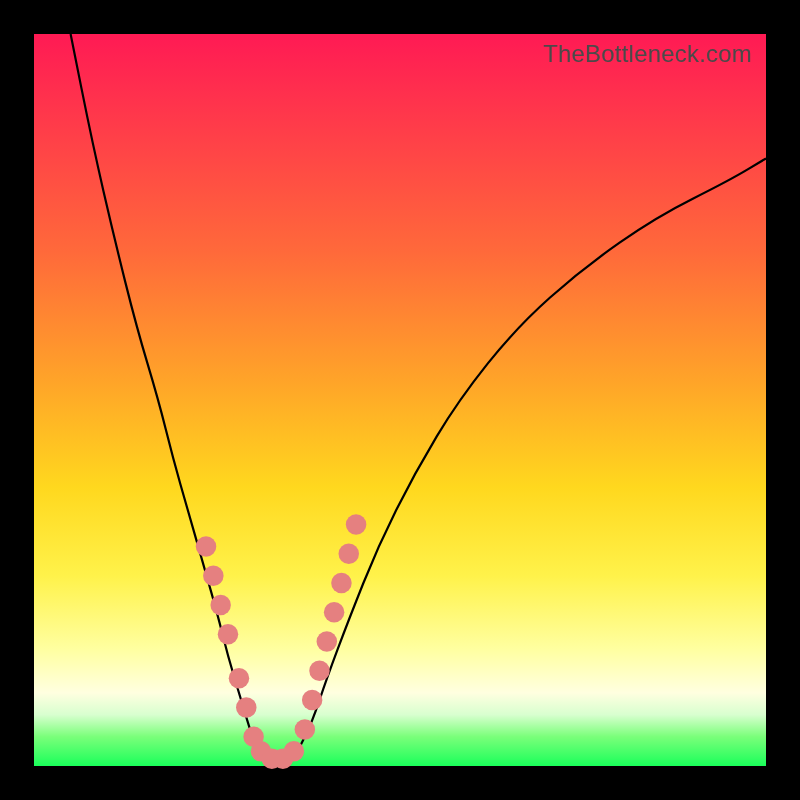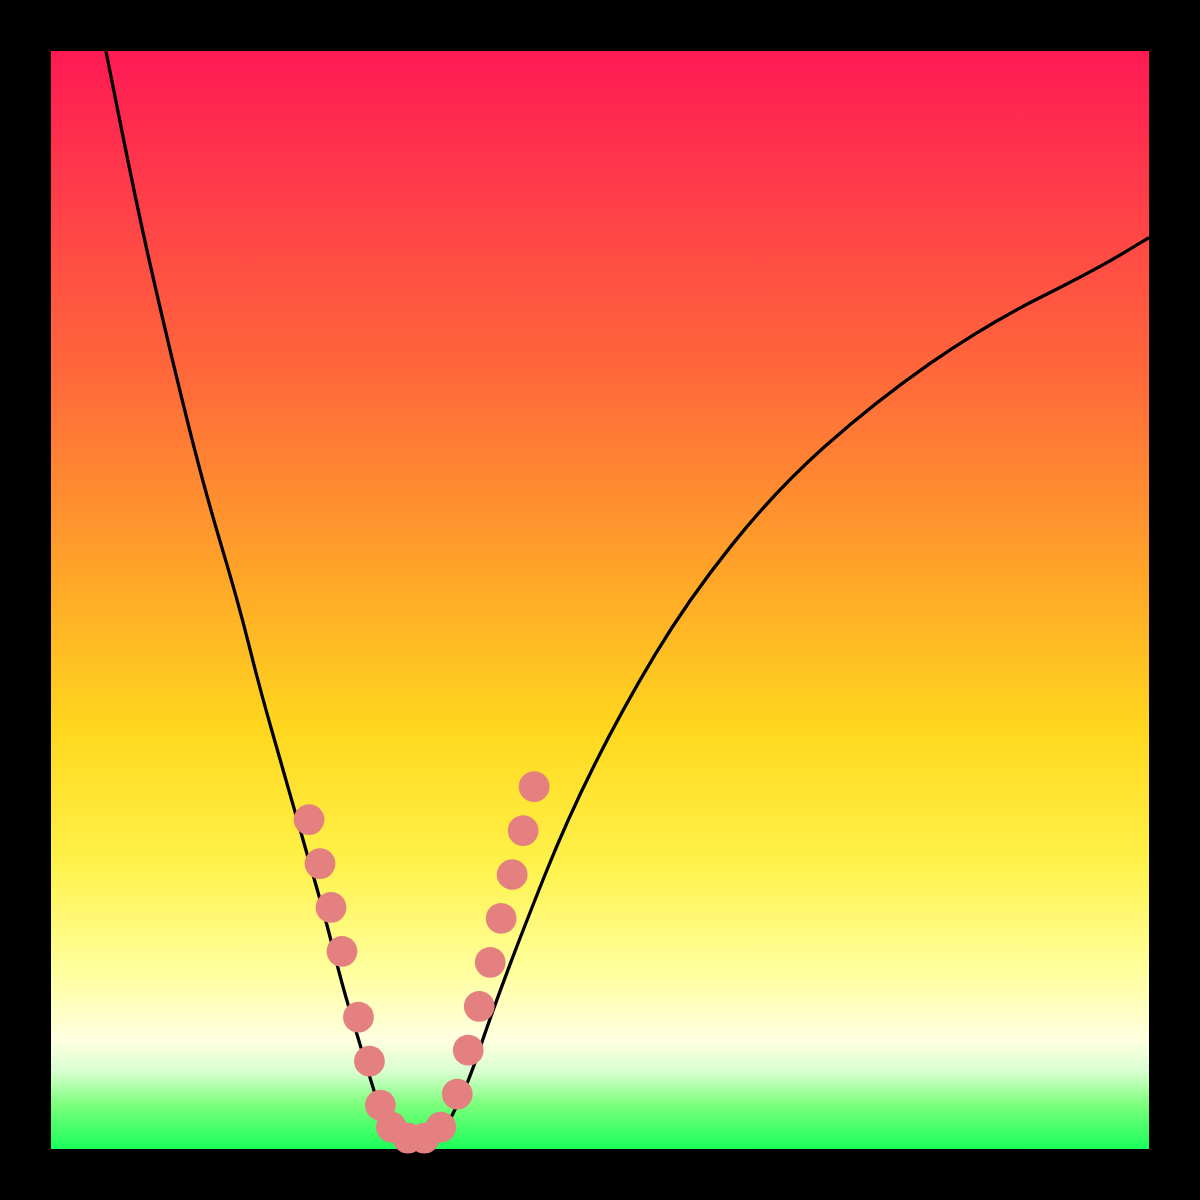--- a/index.html
+++ b/index.html
@@ -66,20 +66,21 @@
   }
   .dot {
     fill: #e58080;
   }
 </style>
 </head>
 <body>
 
 <div class="frame">
   <div class="plot">
+    <div class="watermark">TheBottleneck.com</div>
     <svg class="curves" viewBox="0 0 100 100" preserveAspectRatio="none">
       <g>
           <path d="M 5 0 Q 5 0 6.5 7.5 Q 8 15 9.5 21.5 Q 11 28 12.5 34 Q 14.000000000000002 40 15.5 45 Q 17 50 18 54 Q 19 58 20 61.5 Q 21 65 22 68.5 Q 23 72 24 75.5 Q 25 79 25.75 82 Q 26.5 85 27.25 87.5 Q 28.000000000000004 90 28.75 92.5 Q 29.5 95 30 96.5 T 30.5 98" class="curve" vector-effect="non-scaling-stroke"></path>
           <path d="M 36 98 Q 36 98 37 96 Q 38 94 39 91 Q 40 88 41.5 84 Q 43 80 45 75 Q 47 70 49.5 65 Q 52 60 55 55 Q 57.99999999999999 50 62 45 Q 66 40 70.5 36 Q 75 32 80 28.5 Q 85 25 90 22.5 Q 95 20 97.5 18.5 T 100 17" class="curve" vector-effect="non-scaling-stroke"></path>
           <path d="M 30.5 98 Q 30.5 98 31.25 98.5 Q 32 99 32.75 99 Q 33.5 99 34.25 99 Q 35 99 35.5 98.5 T 36 98" class="curve" vector-effect="non-scaling-stroke"></path>
         </g>
       <g>
           <circle cx="23.5" cy="70" r="1.4" class="dot"></circle>
           <circle cx="24.5" cy="74" r="1.4" class="dot"></circle>
           <circle cx="25.5" cy="78" r="1.4" class="dot"></circle>

